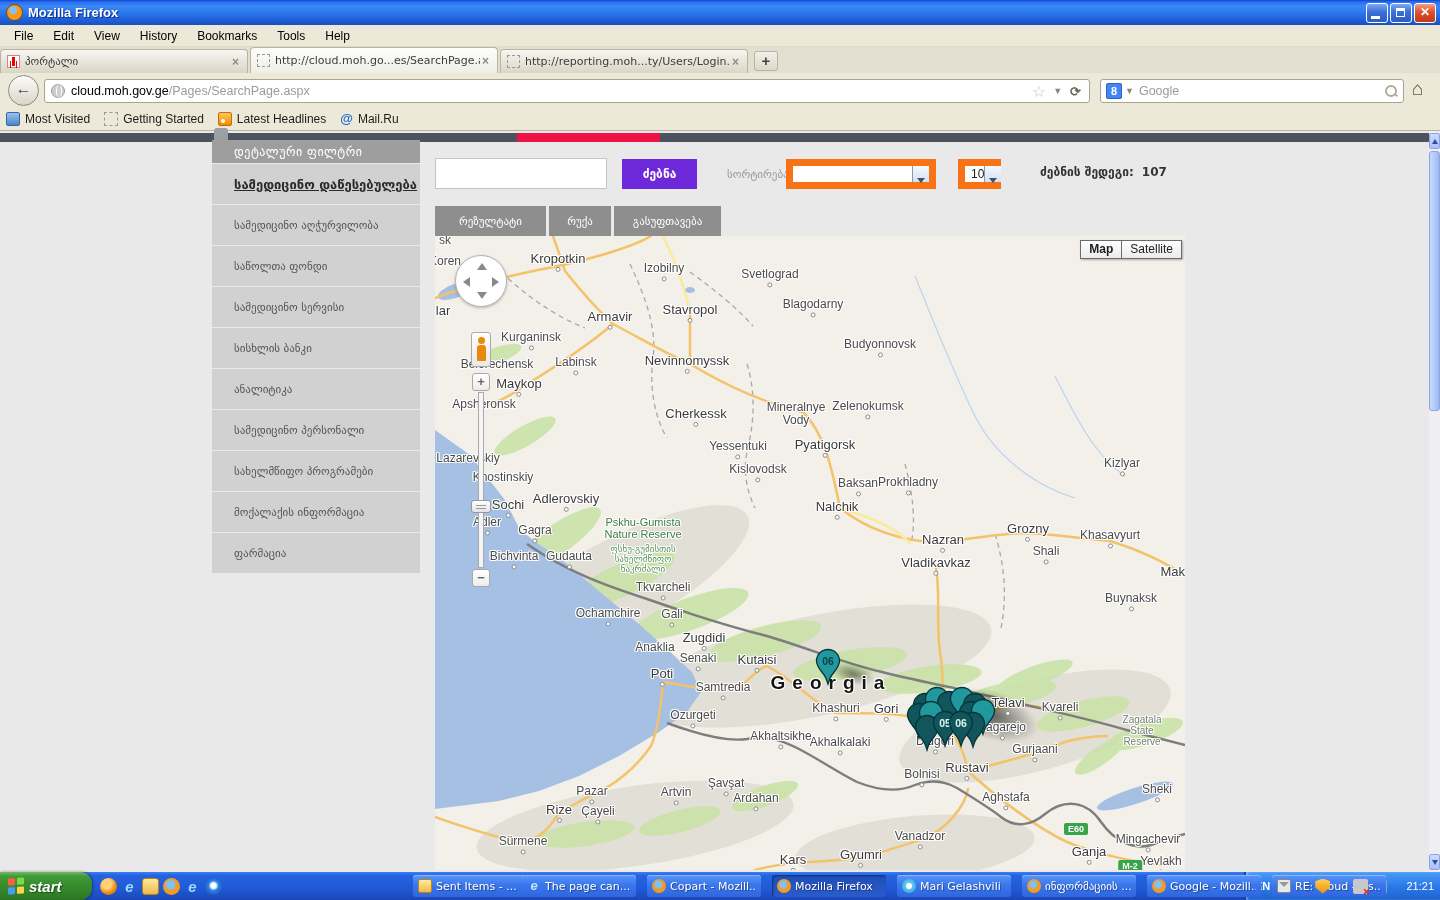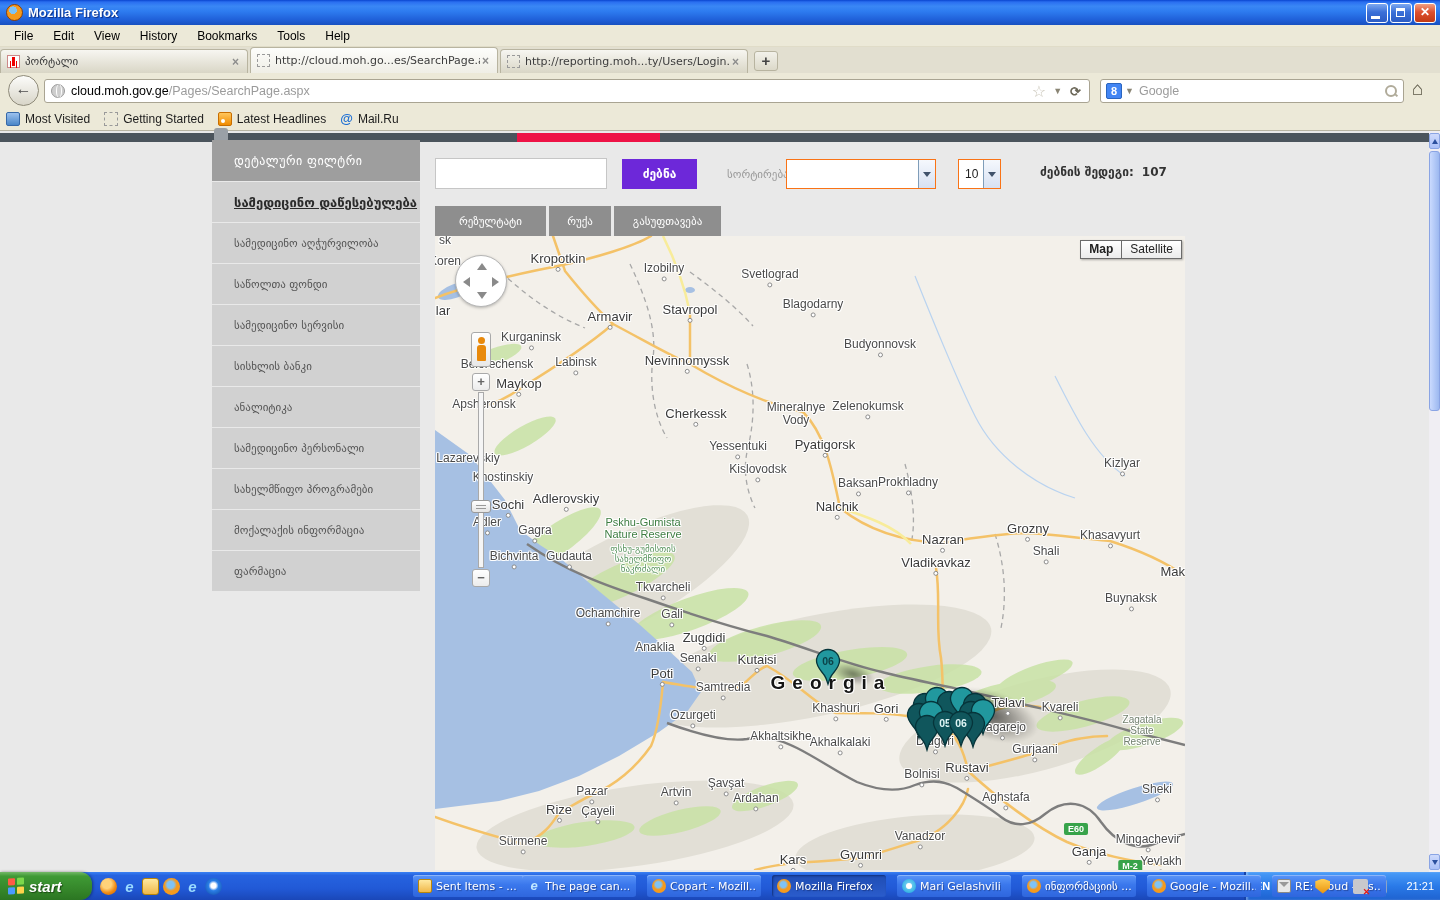--- a/index.html
+++ b/index.html
@@ -82,32 +82,32 @@
   .bm-lh::after { content:""; position:absolute; left:2px; bottom:2px; width:4px; height:4px; background:#fff; border-radius:50%; }
   .bm-mr { color:#1d6fd4; font-size:13px; font-weight:bold; width:auto; line-height:14px; }
 
   
   .content { position:absolute; left:0; top:131px; width:1440px; height:741px; background:#e9e9e9; }
   .site-topbar { position:absolute; left:0; top:2px; width:1429px; height:9px; background:#4b545c; }
   .red-seg { position:absolute; left:517px; top:0; width:143px; height:9px; }
   .logo-frag { position:absolute; left:214px; top:-3px; width:14px; height:14px; background:#9aa0a6; border-radius:3px; }
 
   .sidebar { position:absolute; left:212px; top:9px; width:208px; font-family:"DejaVu Sans",sans-serif; }
-  .sb-header { height:41px; background:#9e9e9e; color:#fff; font-size:12px; letter-spacing:.5px;
+  .sb-header { height:23px; background:#9e9e9e; color:#fff; font-size:12px; letter-spacing:.5px;
     display:flex; align-items:center; padding-left:22px; margin-bottom:1px; }
   .sb-item { height:40px; background:#d1d1d1; color:#555; font-size:11px;
     display:flex; align-items:center; padding-left:22px; margin-bottom:1px; }
   .sb-item.first { font-weight:bold; color:#2b2b2b; font-size:13px;text-decoration:underline; }
 
   .q-input { position:absolute; left:435px; top:27px; width:172px; height:31px; background:#fff;
     border:1px solid #c6c6c6; font-size:12px; padding:0 8px; font-family:"DejaVu Sans",sans-serif; }
   .btn-red { position:absolute; left:622px; top:28px; width:75px; height:30px; border:none; color:#fff;
     font-size:12px; font-weight:bold; font-family:"DejaVu Sans",sans-serif; }
   .sort-label { position:absolute; left:727px; top:37px; font-size:11px; color:#999; font-family:"DejaVu Sans",sans-serif; }
-  .combo { position:absolute; top:28px; height:30px; background:#fff; border:1px solid #f97316; display:flex; align-items:center; }
+  .combo { position:absolute; top:28px; height:30px; background:#fff; border:7px solid #f97316; display:flex; align-items:center; }
   .combo1 { left:786px; width:150px; }
   .combo2 { left:958px; width:43px; }
   .combo-val { flex:1; font-size:12px; color:#222; padding-left:6px; }
   .combo-arrow { width:17px; height:100%; border-left:1px solid #7f9db9;
     background:linear-gradient(180deg,#f5f8fd,#d7e1f2); position:relative; flex:none; }
   .combo-arrow::after { content:""; position:absolute; left:4px; top:12px; border-left:4px solid transparent;
     border-right:4px solid transparent; border-top:5px solid #40526b; }
   .results { position:absolute; left:1040px; top:34px; font-size:12px; font-weight:bold; color:#333;
     font-family:"DejaVu Sans",sans-serif; }
   .results b { margin-left:8px; }

